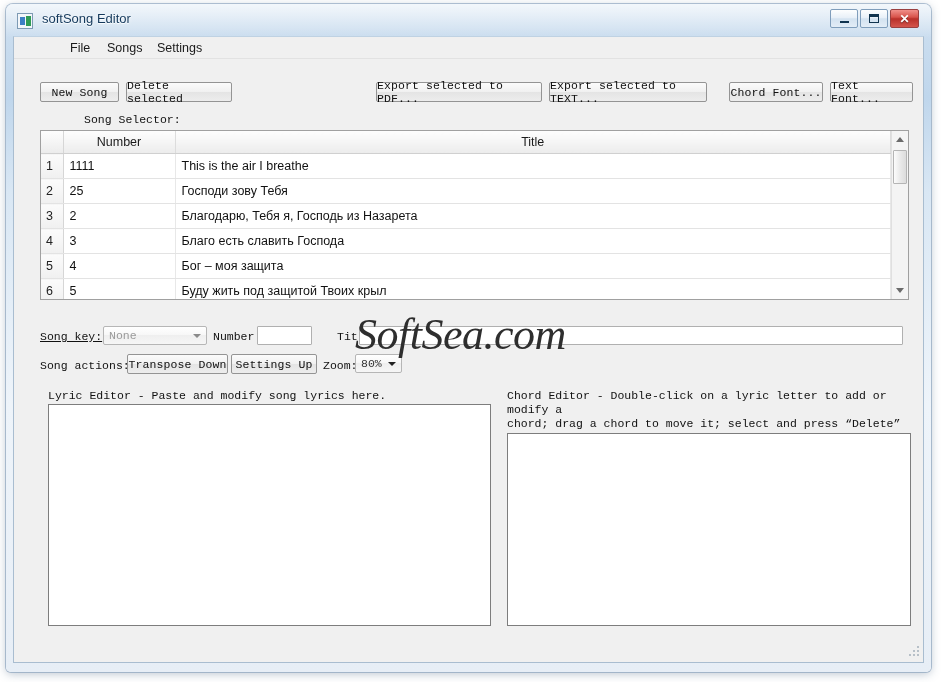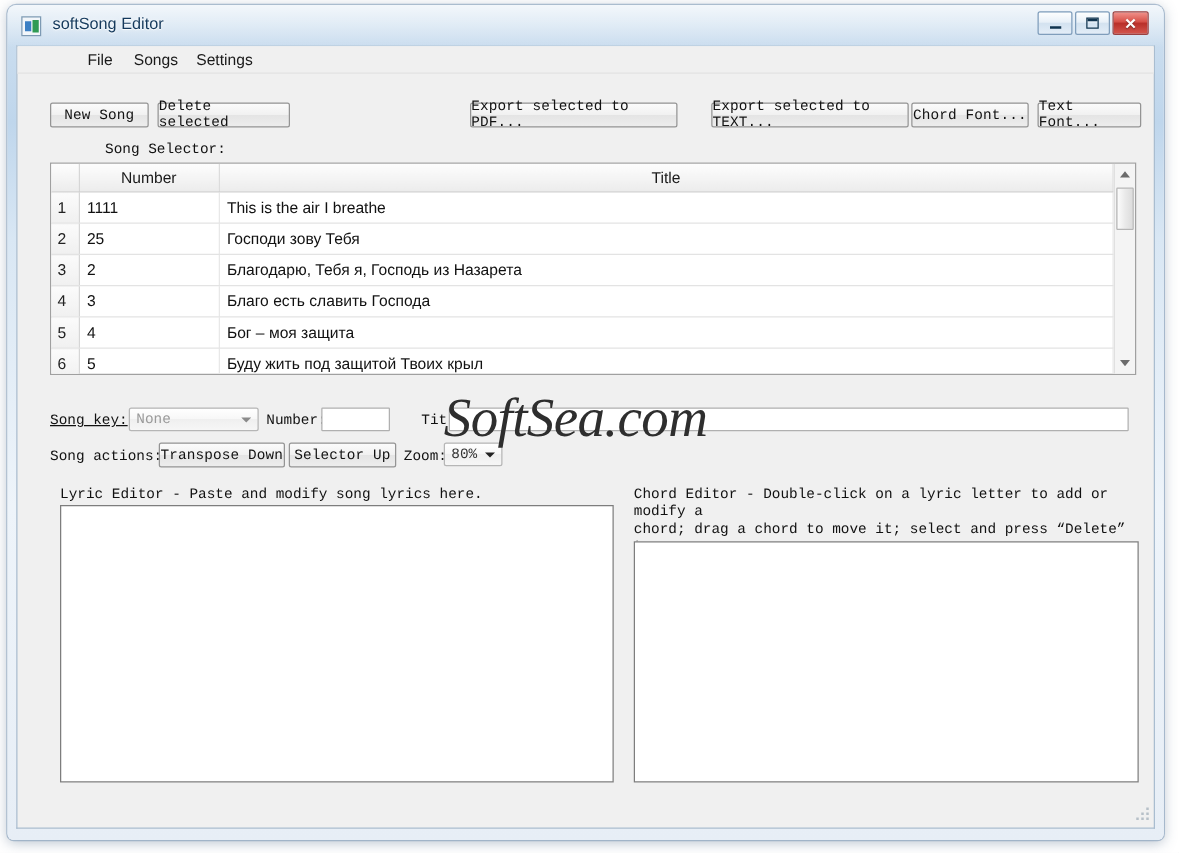--- a/index.html
+++ b/index.html
@@ -368,21 +368,21 @@
 
       <div id="menubar">
         <div class="menu-item" style="left:8px">File</div>
         <div class="menu-item" style="left:45px">Songs</div>
         <div class="menu-item" style="left:95px">Settings</div>
       </div>
 
       <div class="tb-btn" style="left:26px;  top:45px; width:79px;">New Song</div>
       <div class="tb-btn" style="left:112px; top:45px; width:106px;">Delete selected</div>
       <div class="tb-btn" style="left:362px; top:45px; width:166px;">Export selected to PDF...</div>
-      <div class="tb-btn" style="left:535px; top:45px; width:158px;margin-left:20px;">Export selected to TEXT...</div>
+      <div class="tb-btn" style="left:535px; top:45px; width:158px;">Export selected to TEXT...</div>
       <div class="tb-btn" style="left:715px; top:45px; width:94px;">Chord Font...</div>
       <div class="tb-btn" style="left:816px; top:45px; width:83px;">Text Font...</div>
 
       <div class="field-label" style="left:26px; top:76px;margin-left:44px;">Song Selector:</div>
 
       <div id="table-wrap">
         <div id="table-scroll-area">
           <table class="grid">
             <colgroup>
               <col class="c-rownum">
@@ -452,21 +452,21 @@
 
       <div class="field-label" style="left:199px; top:293px;">Number:</div>
       <input class="textbox" style="left: 243px; top: 289px; width: 55px;" value="">
 
       <div class="field-label" style="left:323px; top:293px;">Title:</div>
       <input class="textbox" style="left: 345px; top: 289px; width: 544px;" value="">
 
       <div class="field-label" style="left:26px; top:322px;">Song actions:</div>
 
       <div class="tb-btn" style="left:113px; top:317px; width:101px;">Transpose Down</div>
-      <div class="tb-btn" style="left:217px; top:317px; width:86px;">Selector Up</div>
+      <div class="tb-btn" style="left:217px; top:317px; width:86px;">Settings Up</div>
 
       <div class="field-label" style="left:309px; top:322px;">Zoom:</div>
       <div class="combo enabled" style="left:341px; top:317px; width:47px;">
         <span class="combo-text">80%</span>
         <span class="combo-arrow"></span>
       </div>
 
       <div class="editor-label" style="left:34px; top:352px;">Lyric Editor - Paste and modify song lyrics here.</div>
       <div class="editor-box" style="left:34px; top:367px; width:443px; height:222px;"></div>
 

